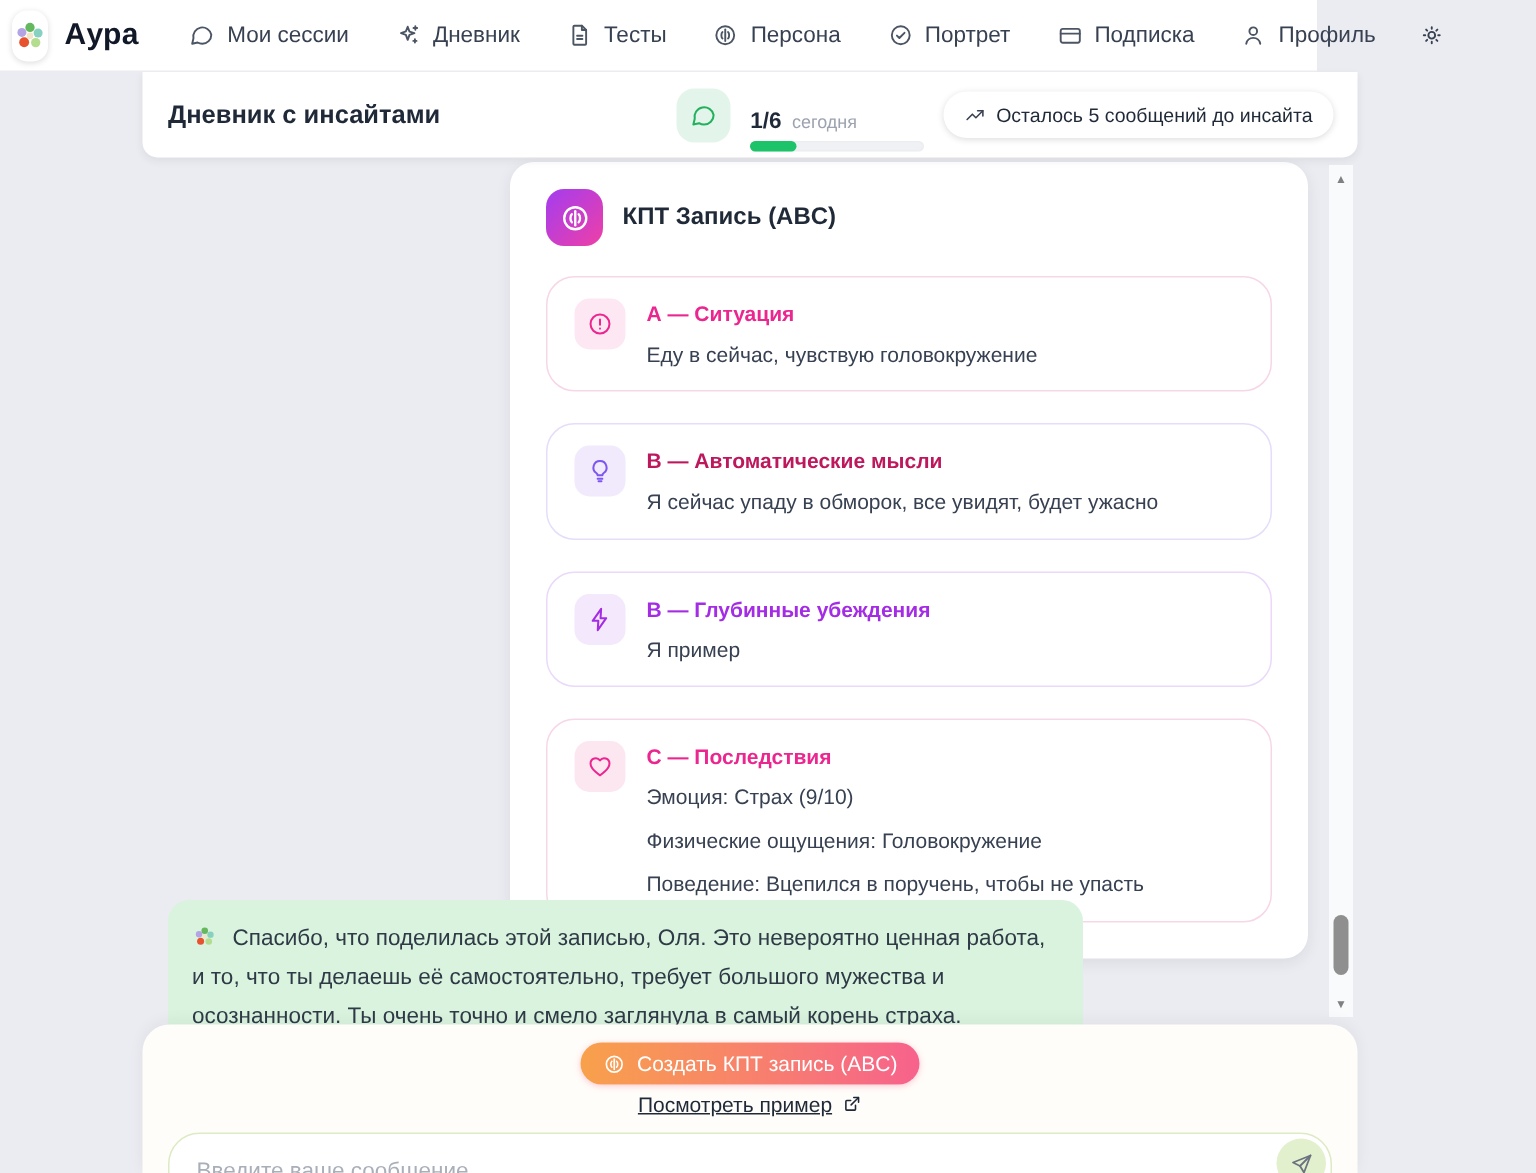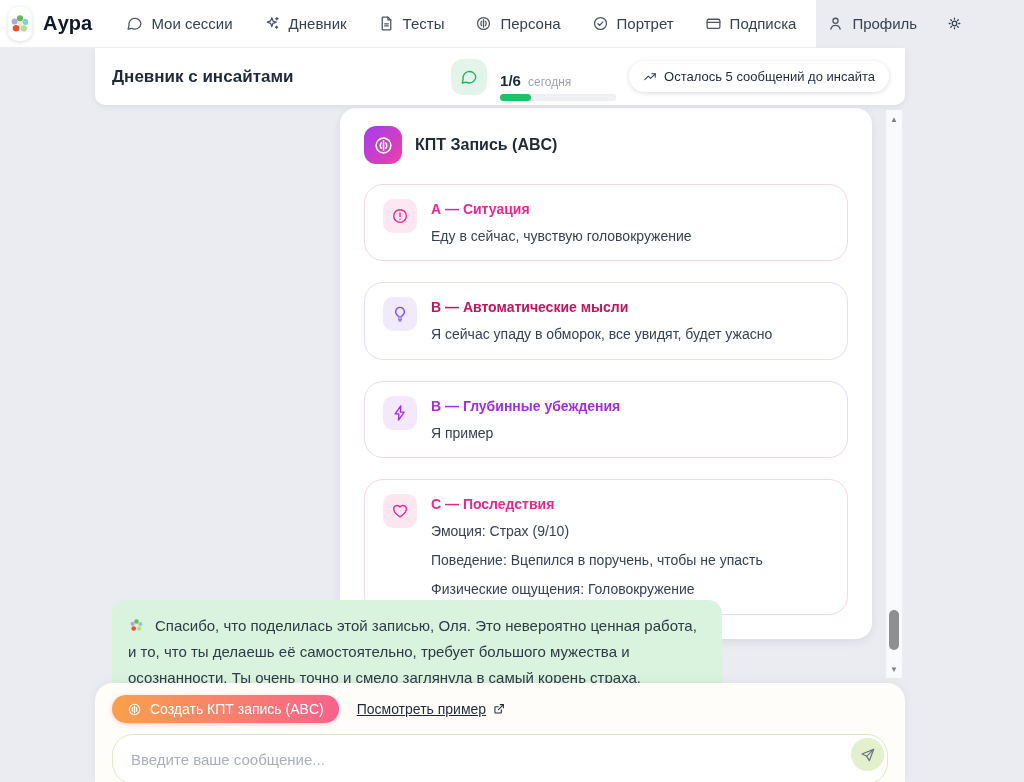--- a/index.html
+++ b/index.html
@@ -1,20 +1,20 @@
 <!DOCTYPE html>
 <html><head>
 <meta charset="utf-8">
 <style>
   * { margin:0; padding:0; box-sizing:border-box; }
   html,body { width:1024px; height:782px; overflow:hidden; background:#ebecf1;
     font-family:"Liberation Sans", sans-serif; color:#1f2937; }
 
   
-  .topnav { position:absolute; left:0; top:0; width:816px; height:48px; background:#fff;
+  .topnav { position:absolute; left:0; top:0; width:878px; height:48px; background:#fff;
     border-bottom:1px solid #ececf0; display:flex; align-items:center; padding:0 18px 0 8px; z-index:10; }
   .logo-box { width:34px; height:34px; border-radius:10px; background:#fff;
     box-shadow:0 1px 4px rgba(0,0,0,.14); display:flex; align-items:center; justify-content:center; }
   .brand { font-size:20px; font-weight:700; color:#111827; margin-left:11px; margin-right:34px; letter-spacing:.2px; }
   .nav-item { display:flex; align-items:center; gap:8px; font-size:15px; color:#374151;
     margin-right:31px; cursor:pointer; white-space:nowrap; }
   .nav-item svg { width:17px; height:17px; stroke:#4b5563; }
   .nav-right { margin-left:auto; display:flex; align-items:center; }
   .nav-right .nav-item { margin-right:24px; }
   .theme-toggle { width:26px; height:26px; display:flex; align-items:center; justify-content:center; cursor:pointer; }
@@ -79,21 +79,21 @@
   
   .scrollbar { position:absolute; left:886px; top:110px; width:16px; height:568px; background:#f9fafb; z-index:7; }
   .scroll-arrow { position:absolute; left:0; width:16px; height:14px; display:flex; align-items:center;
     justify-content:center; color:#808080; font-size:8px; cursor:pointer; }
   .scroll-arrow.up { top:2px; } .scroll-arrow.down { bottom:2px; }
   .scroll-thumb { position:absolute; left:3px; top:500px; width:10px; height:40px; border-radius:5px; background:#8f8f8f; cursor:pointer; }
 
   
   .composer { position:absolute; left:95px; top:683px; width:810px; height:99px; background:#fffdf9;
     border-radius:18px 18px 0 0; box-shadow:0 -2px 10px rgba(40,40,70,.05); z-index:8; padding:12px 17px 0 17px; }
-  .composer-row1 { display:flex; align-items:center; gap:18px; }
+  .composer-row1 { display:flex; align-items:center; gap:5px;flex-direction:column; }
   .create-btn { display:flex; align-items:center; gap:8px; height:28px; padding:0 15px; border-radius:15px;
     background:linear-gradient(90deg,#f8a14b,#f7628c); color:#fff; font-size:14px; font-weight:500;
     border:none; cursor:pointer; box-shadow:0 1px 4px rgba(247,98,140,.35); }
   .create-btn svg { width:15px; height:15px; stroke:#fff; }
   .example-link { display:flex; align-items:center; gap:6px; font-size:14px; color:#1f2937;
     text-decoration:underline; cursor:pointer; }
   .example-link svg { width:14px; height:14px; stroke:#1f2937; }
   .msg-input-wrap { position:relative; margin-top:11px; height:41px; }
   .msg-input { width:100%; height:50px; border:1.5px solid #dcebc5; border-radius:21px; background:#fff;
     padding:0 50px 0 18px; font-size:15px; color:#374151; outline:none; font-family:"Liberation Sans",sans-serif; }
@@ -317,22 +317,22 @@
 
     <div class="abc-section sec-c">
       <div class="sec-icon">
         <svg class="icn" viewBox="0 0 24 24">
             <use href="#i-heart"></use>
           </svg>
       </div>
       <div class="sec-body">
         <div class="sec-title">С — Последствия</div>
         <div class="sec-line">Эмоция: Страх  (9/10)</div>
+        <div class="sec-line">Физические ощущения: Головокружение</div>
         <div class="sec-line">Поведение: Вцепился в поручень, чтобы не упасть</div>
-        <div class="sec-line">Физические ощущения: Головокружение</div>
       </div>
     </div>
   </section>
 
   <div class="assistant-bubble">
     <span class="bubble-logo">
       <svg viewBox="0 0 24 24" width="17" height="17">
           <use href="#i-flower"></use>
         </svg>
     </span><span>Спасибо, что поделилась этой записью, Оля. Это невероятно ценная работа, и то, что ты делаешь её самостоятельно, требует большого мужества и осознанности. Ты очень точно и смело заглянула в самый корень страха.</span>

